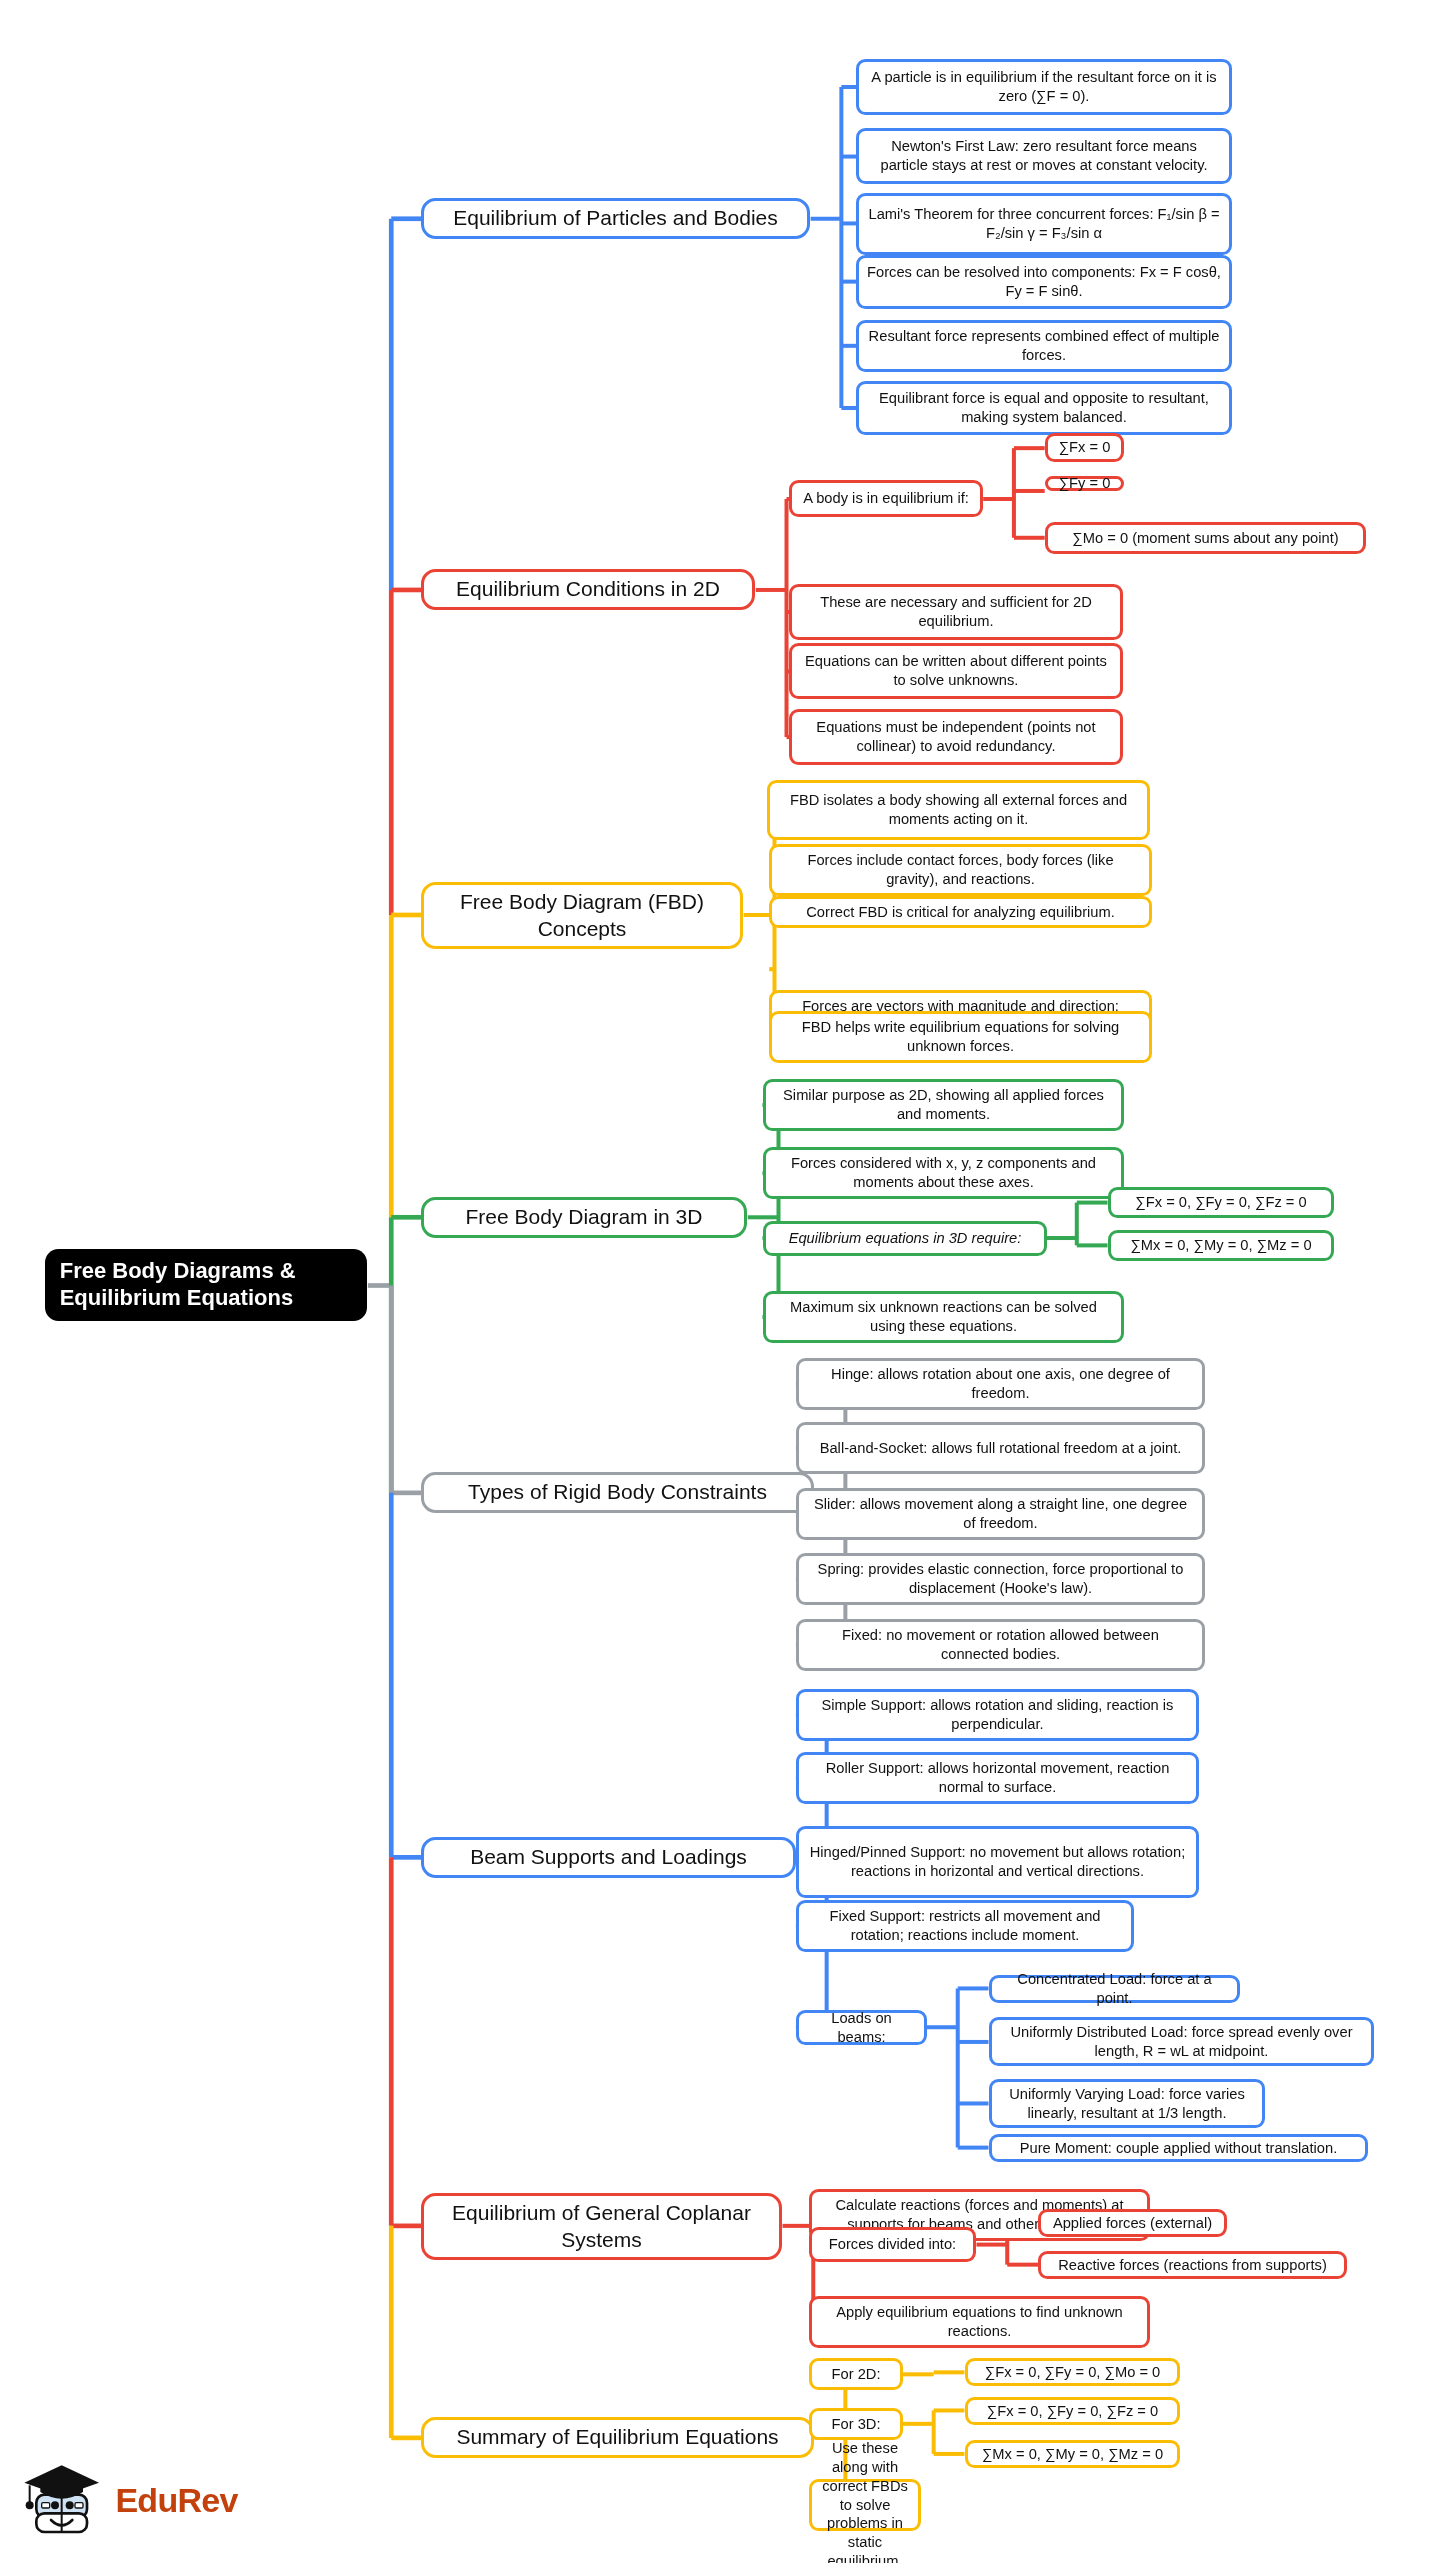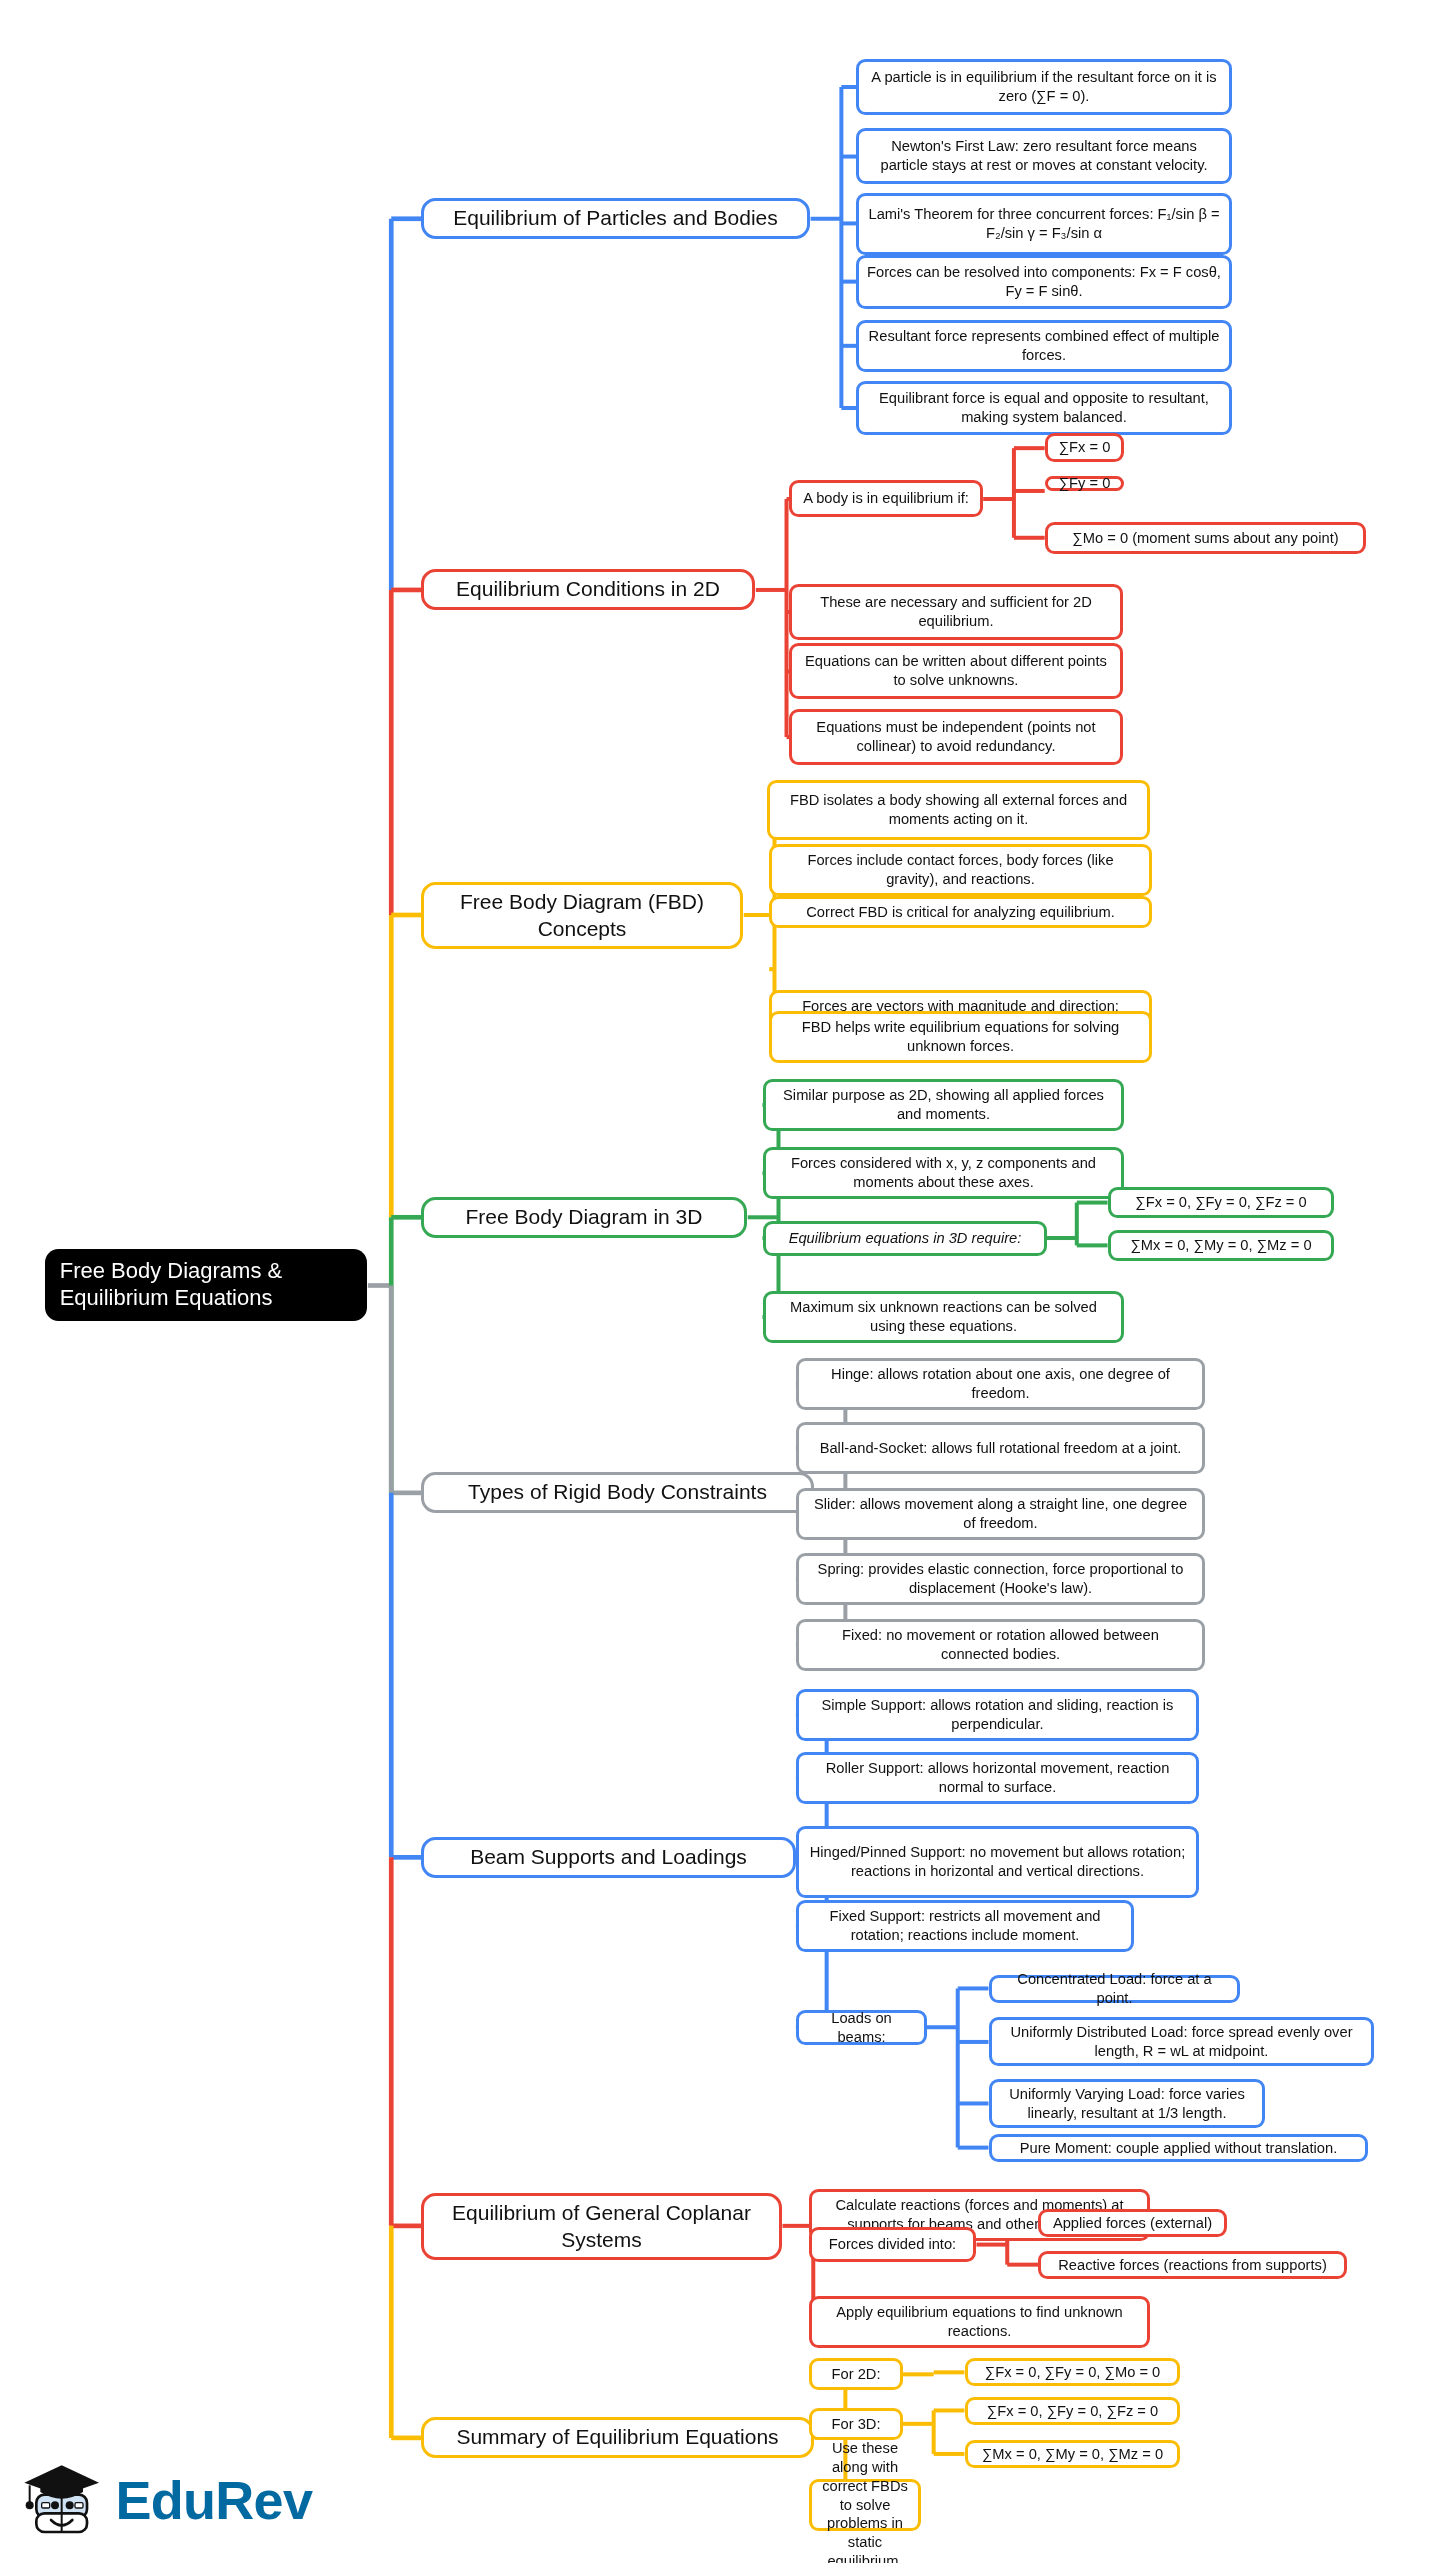--- a/index.html
+++ b/index.html
@@ -37,29 +37,29 @@
   .c-gray   { border-color:#9aa0a6; }
 
   
   #root-node {
     position:absolute;
     left:45px; top:1249px; width:322px; height:72px;
     background:#000000; color:#ffffff;
     border-radius:13.4px;
     display:flex; align-items:center; justify-content:flex-start;
     padding:0 14.7px;
-    font-size:22px; font-weight:normal; line-height:1.22;
+    font-size:22px; font-weight:bold; line-height:1.22;
     z-index:6;
   }
 
   
   #logo { position:absolute; left:20px; top:2453px; width:281px; height:94px; z-index:7;
           display:flex; align-items:center; gap:9.4px; }
   #logo-mark { width:86px; height:80px; flex:0 0 auto; }
-  #logo-text { font-size:54px; font-weight:bold; color:#0369a1; letter-spacing:-0.7px;
+  #logo-text { font-size:34px; font-weight:bold; color:#c2410c; letter-spacing:-0.7px;
                font-family:"Liberation Sans", sans-serif; }
 </style>
 </head>
 <body>
 
 <svg id="mapsvg" xmlns="http://www.w3.org/2000/svg" viewBox="0 0 2171 3832">
     <line x1="550" y1="1922" x2="585" y2="1922" stroke="#9aa0a6" stroke-width="7" stroke-linecap="butt"></line>
     <line x1="585" y1="327" x2="585" y2="882" stroke="#4285f4" stroke-width="7" stroke-linecap="butt"></line>
     <line x1="585" y1="327" x2="630" y2="327" stroke="#4285f4" stroke-width="7" stroke-linecap="butt"></line>
     <line x1="1258" y1="130" x2="1258" y2="610" stroke="#4285f4" stroke-width="6" stroke-linecap="butt"></line>

